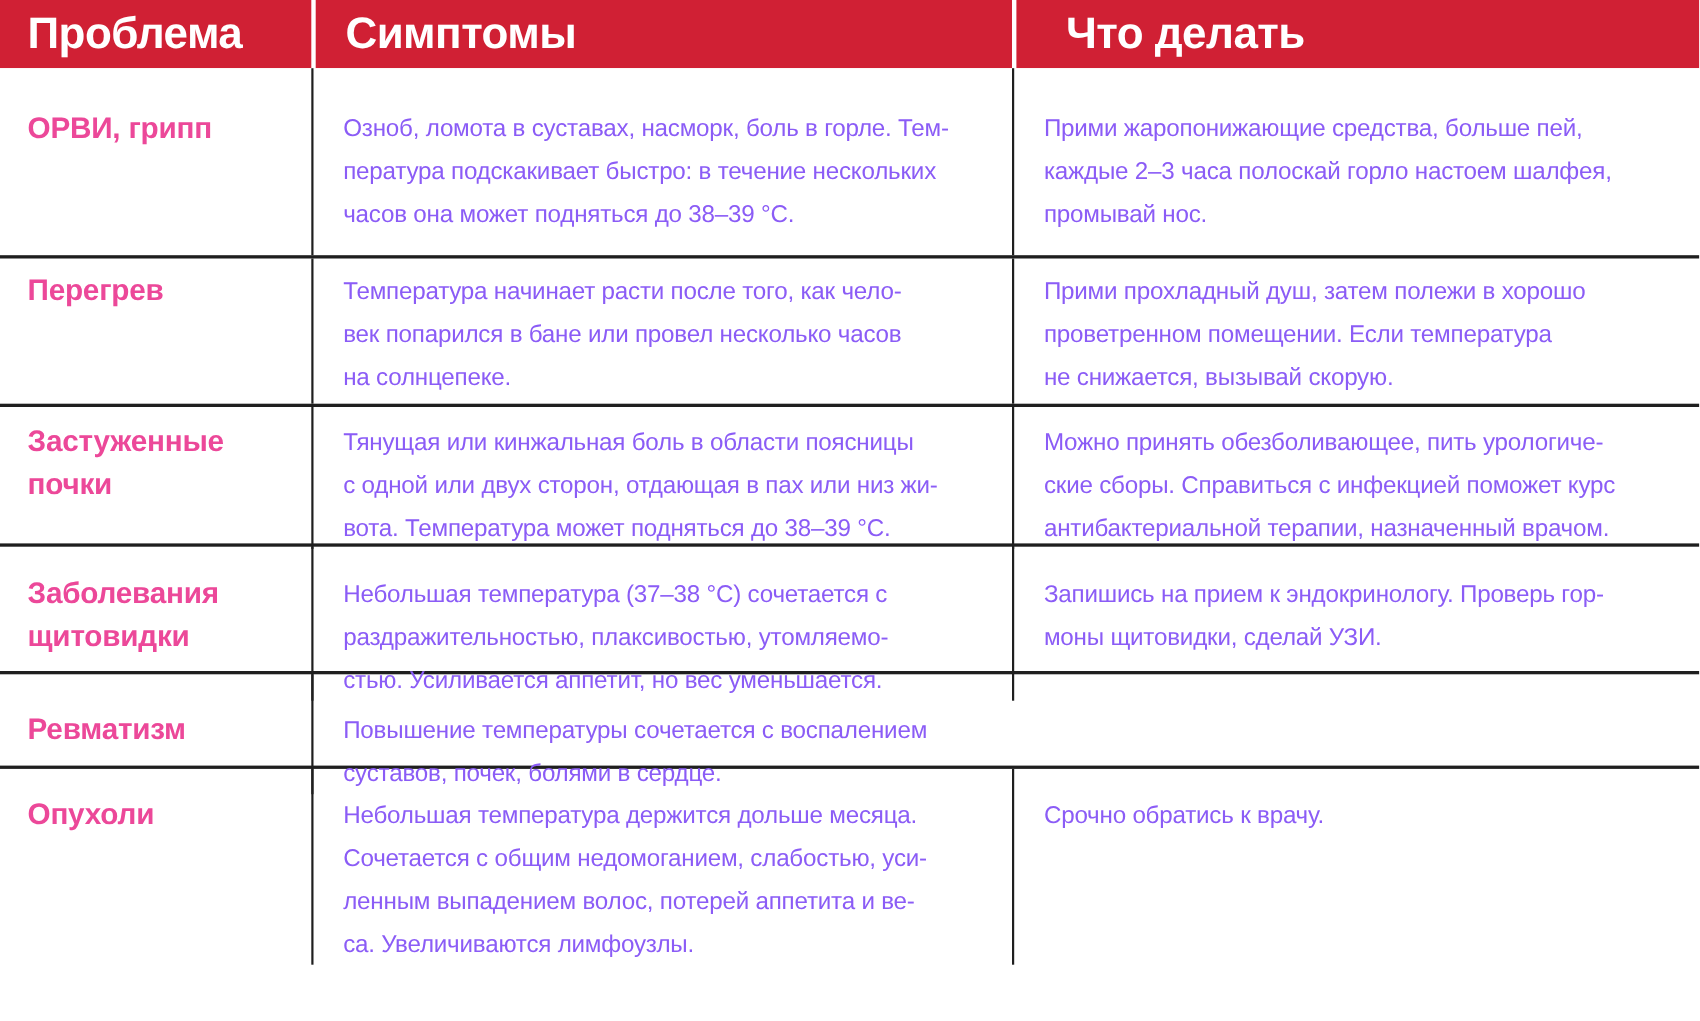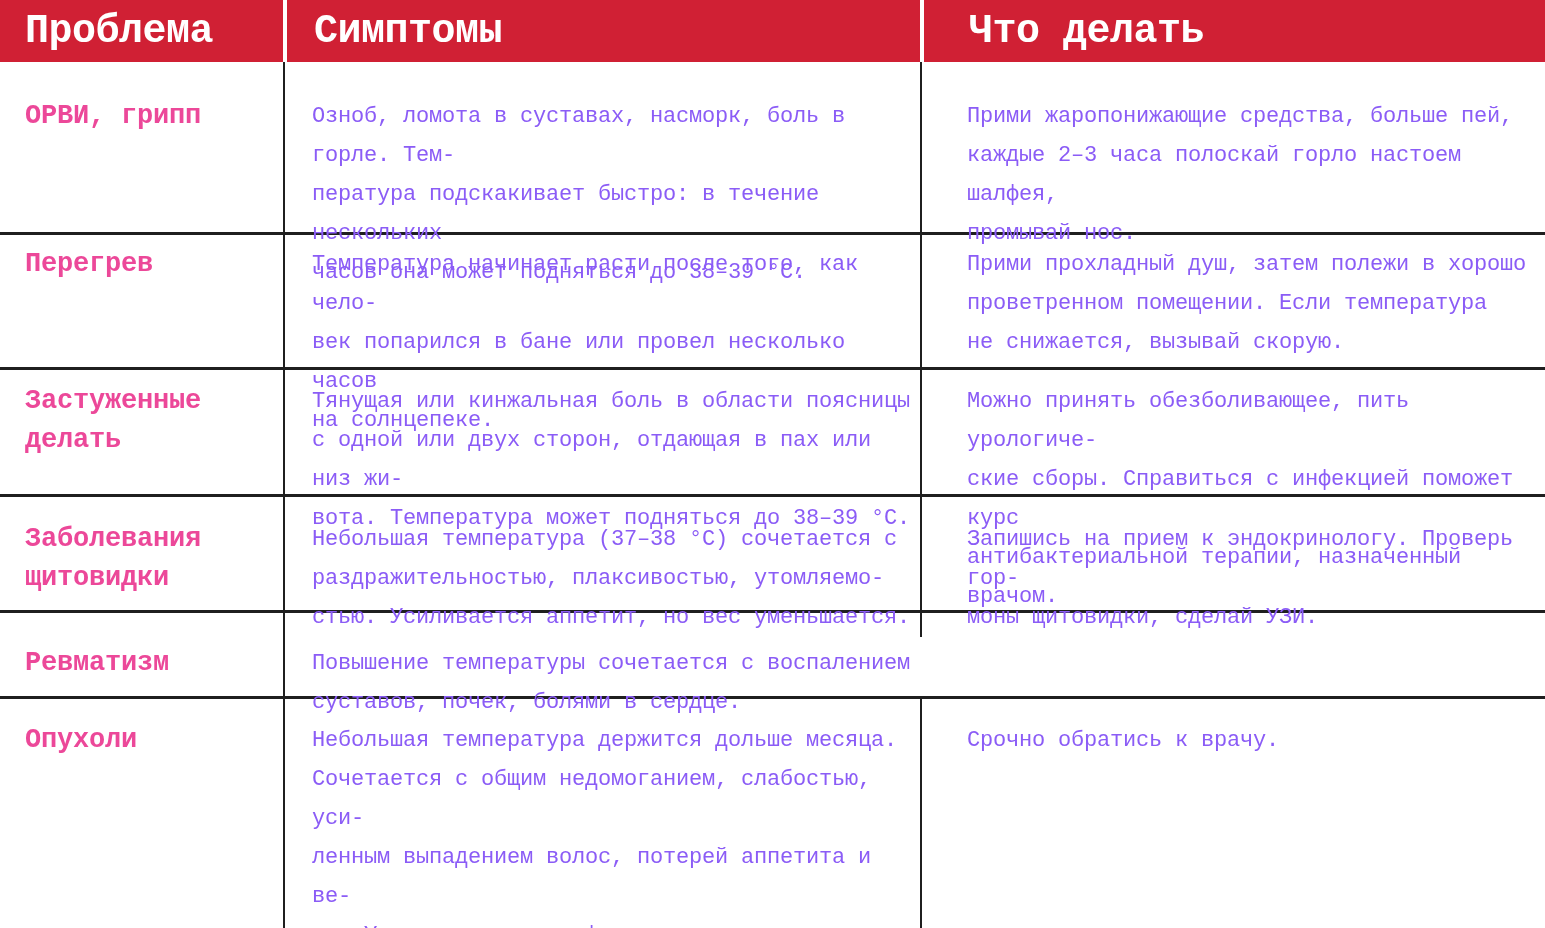--- a/index.html
+++ b/index.html
@@ -6,21 +6,21 @@
     margin: 0;
     padding: 0;
     background: #ffffff;
   }
   .page {
     position: relative;
     width: 1545px;
     height: 928px;
     background: #ffffff;
     overflow: hidden;
-    font-family: Liberation Mono, monospace;
+    font-family: Liberation Sans, sans-serif;
   }
   .tbl {
     width: 1545px;
   }
   .grid-row {
     display: grid;
     grid-template-columns: 283px 637px 625px;
     box-sizing: border-box;
   }
   .grid-row > div {
@@ -55,21 +55,21 @@
     line-height: 39px;
     letter-spacing: -0.2px;
   }
   .cell.c1 {
     padding-left: 25px;
     color: #ec4899;
     font-weight: bold;
     font-size: 27px;
   }
   .cell.c2 { padding-left: 27px; }
-  .cell.c3 { padding-left: 45px; }
+  .cell.c3 { padding-left: 27px; }
   
   .r1 { height: 170px; } .r1 .cell { padding-top: 35px; }
   .r2 { height: 135px; } .r2 .cell { padding-top: 10px; }
   .r3 { height: 127px; } .r3 .cell { padding-top: 12px; }
   .r4 { height: 116px; } .r4 .cell { padding-top: 23px; }
   .r5 { height: 86px; } .r5 .cell { padding-top: 31px; }
   .r6 { height: 176px; } .r6 .cell { padding-top: 22px; }
 </style>
 </head>
 <body>
@@ -98,21 +98,21 @@
       <div class="cell c2">Температура начинает расти после того, как чело-
 век попарился в бане или провел несколько часов
 на солнцепеке.</div>
       <div class="cell c3">Прими прохладный душ, затем полежи в хорошо
 проветренном помещении. Если температура
 не снижается, вызывай скорую.</div>
     </div>
 
     <div class="grid-row row r3">
       <div class="cell c1">Застуженные
-делать</div>
+почки</div>
       <div class="cell c2">Тянущая или кинжальная боль в области поясницы
 с одной или двух сторон, отдающая в пах или низ жи-
 вота. Температура может подняться до 38–39 °С.</div>
       <div class="cell c3">Можно принять обезболивающее, пить урологиче-
 ские сборы. Справиться с инфекцией поможет курс
 антибактериальной терапии, назначенный врачом.</div>
     </div>
 
     <div class="grid-row row r4">
       <div class="cell c1">Заболевания

